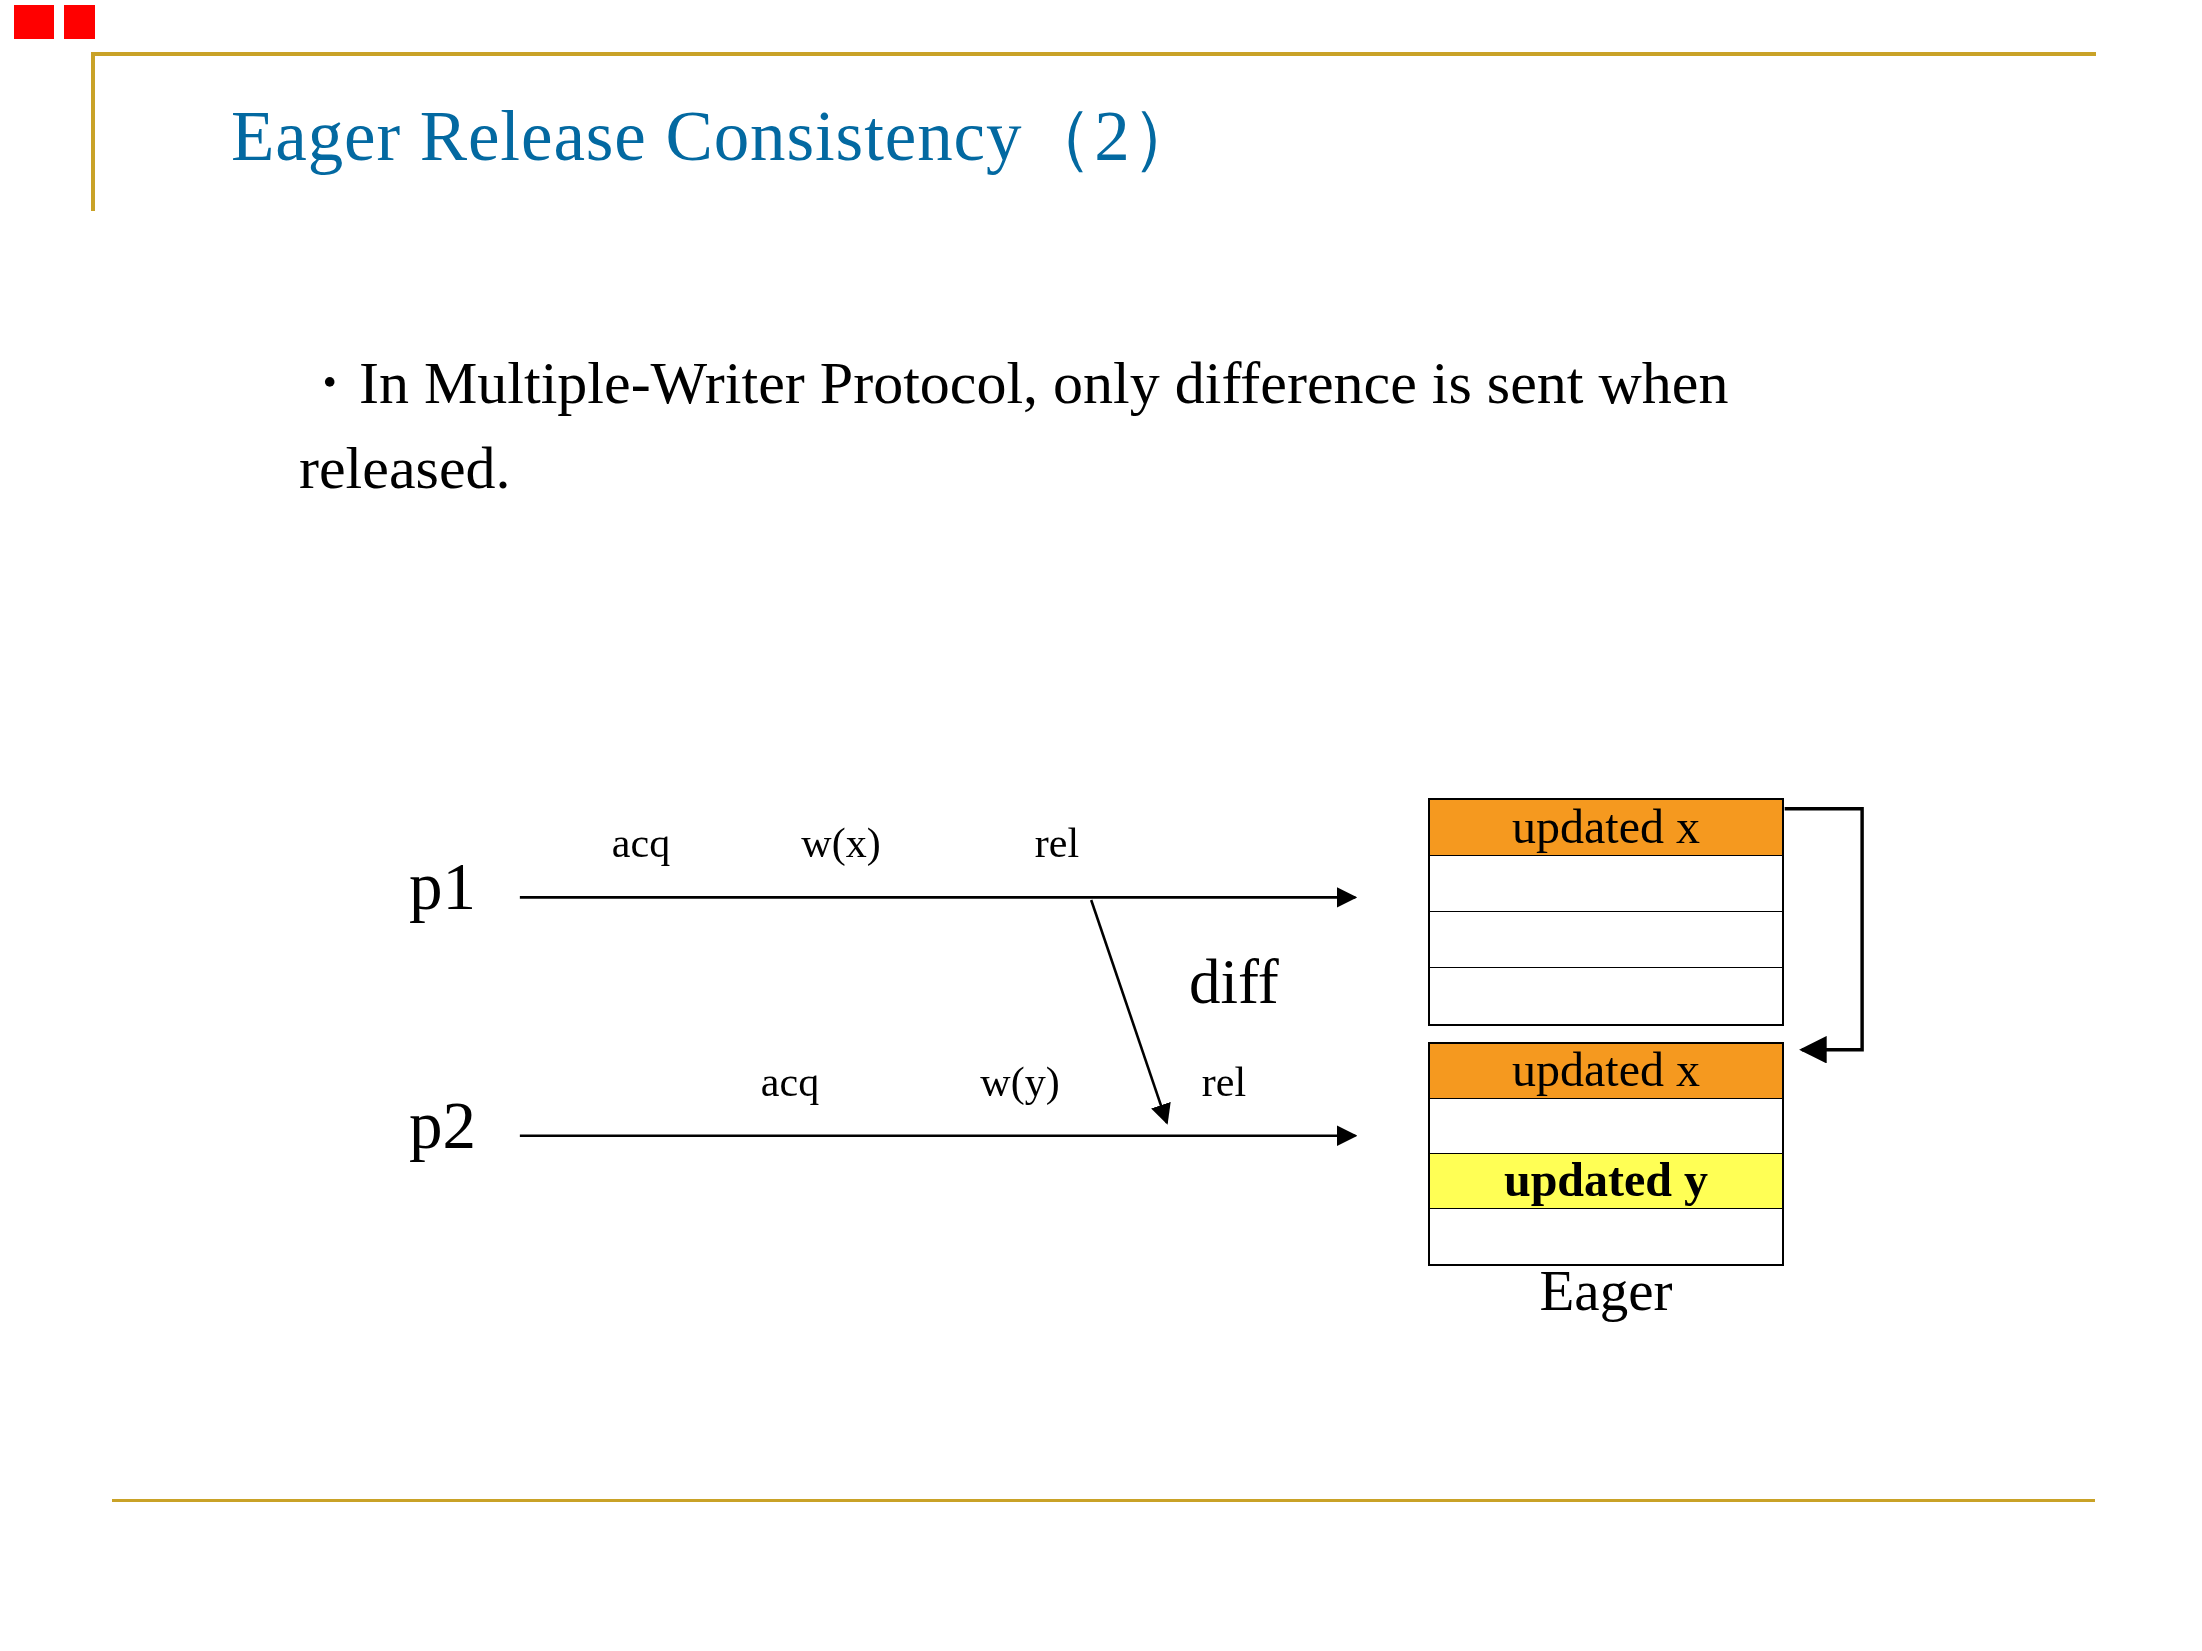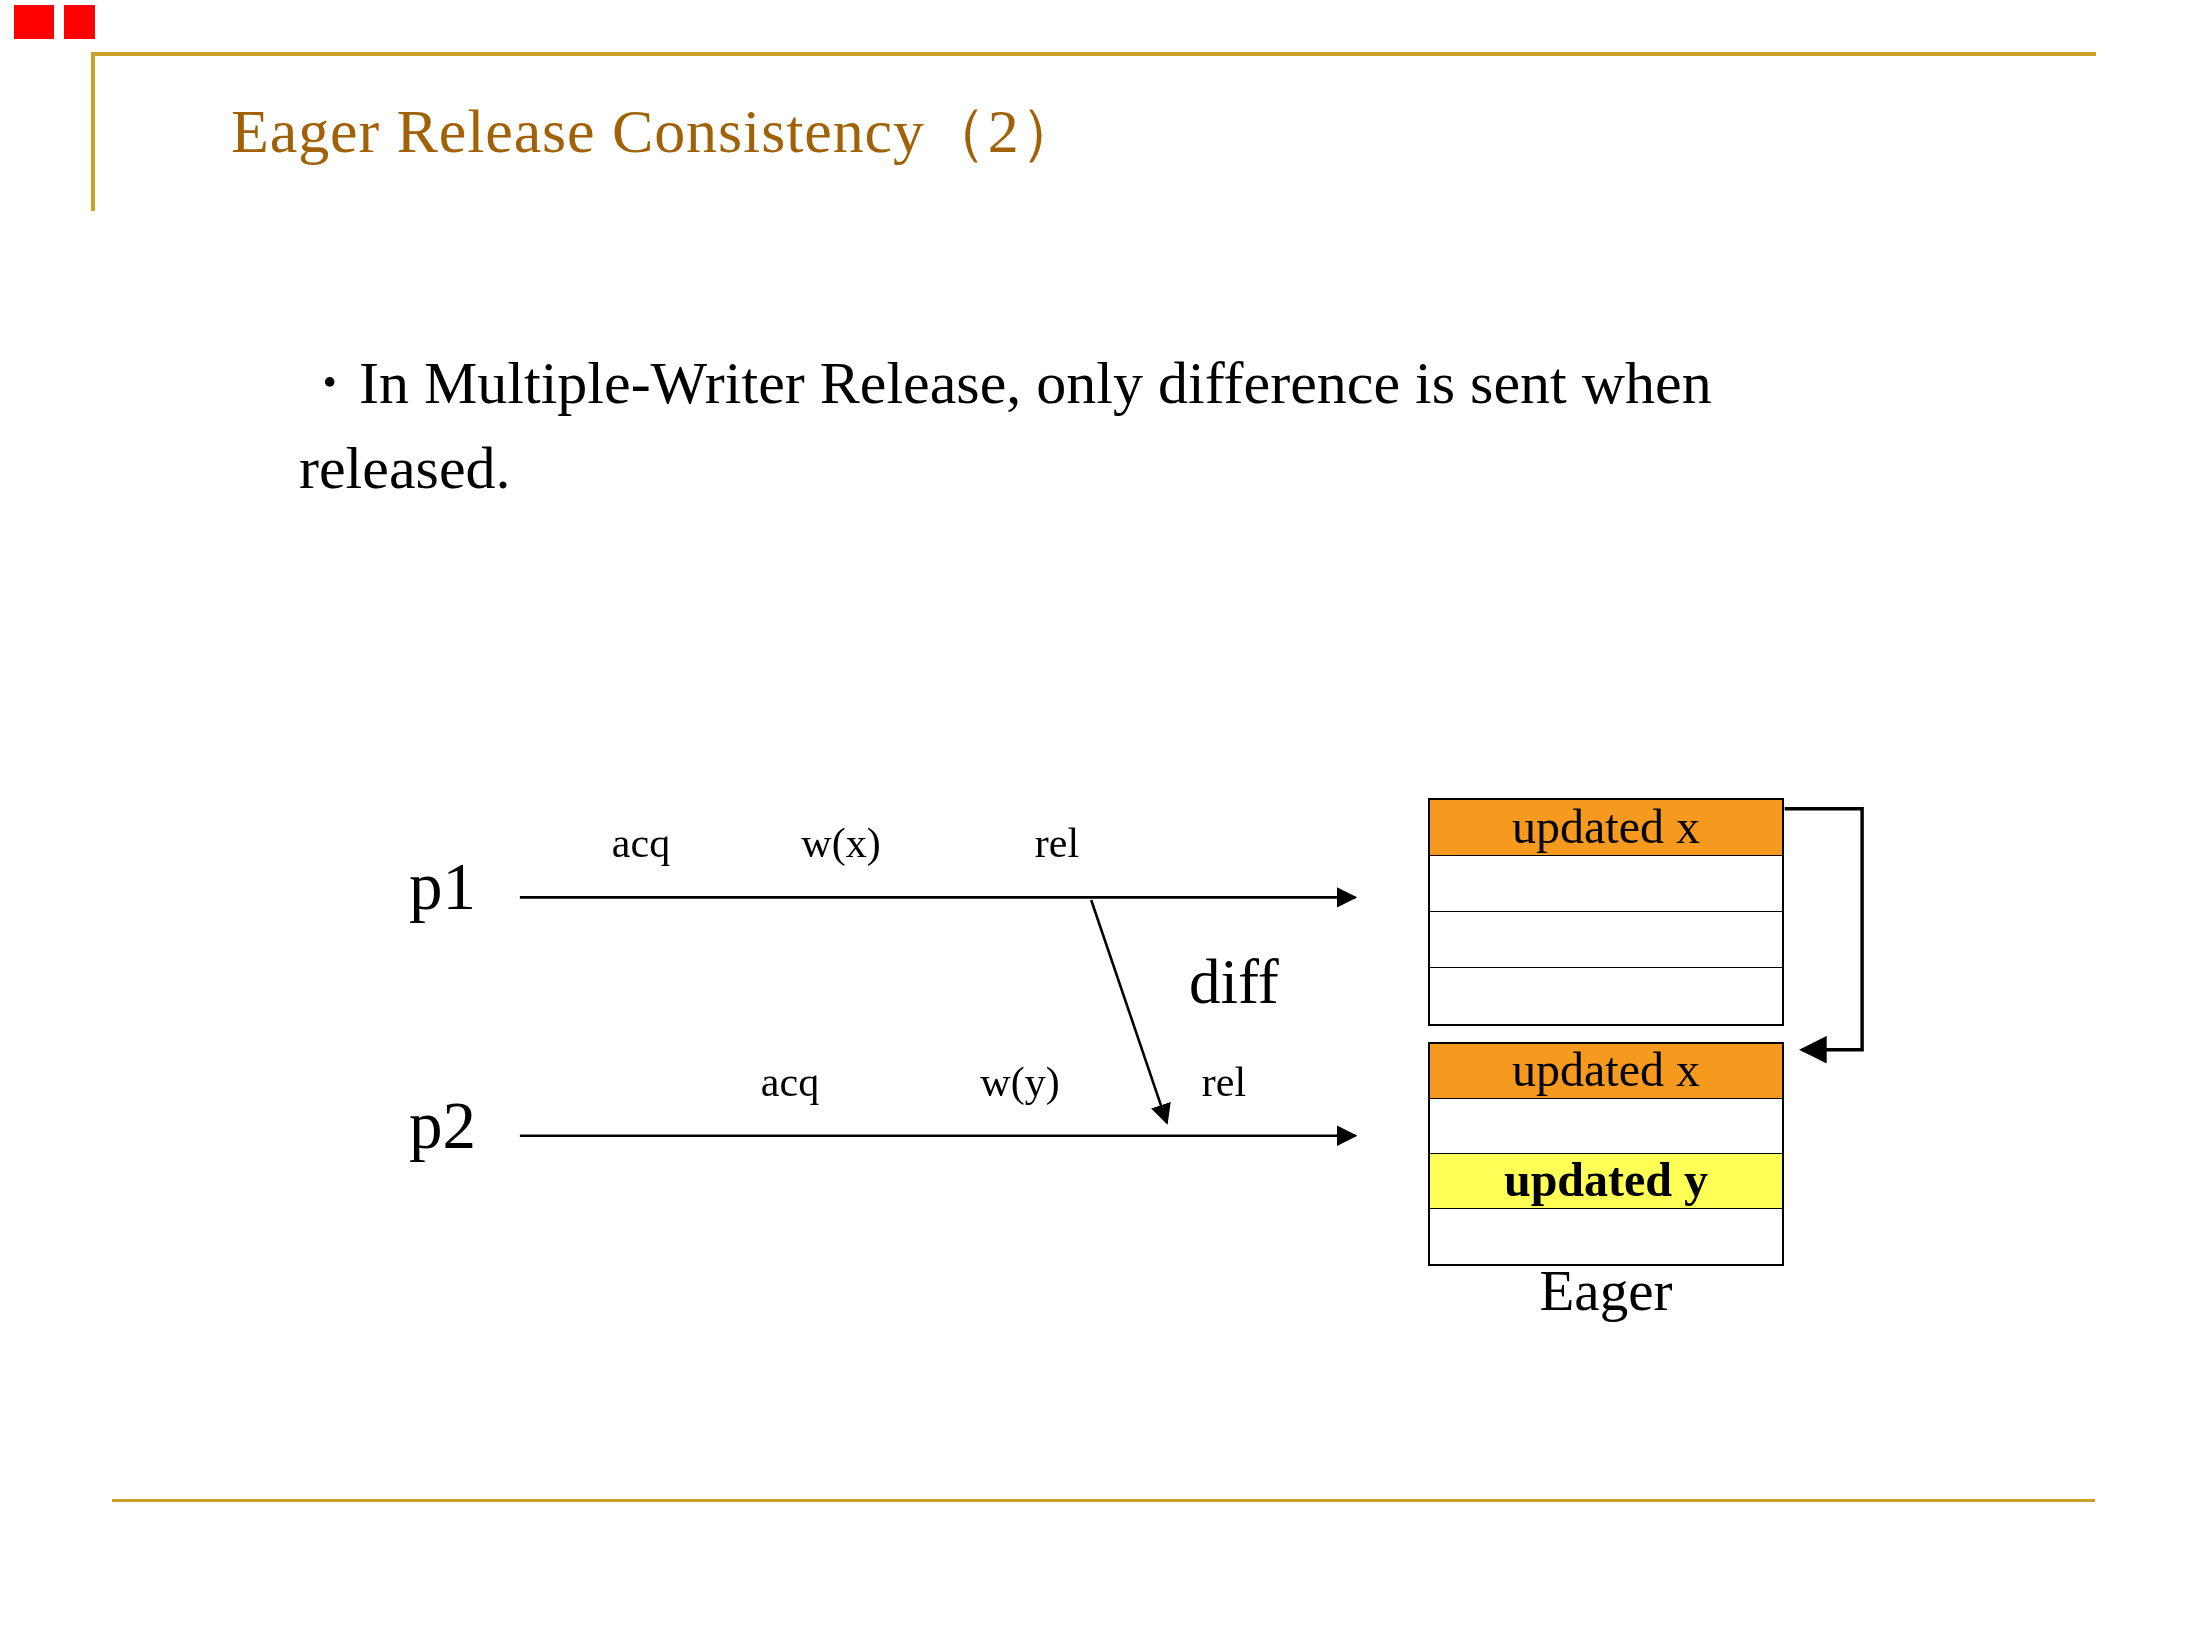--- a/index.html
+++ b/index.html
@@ -8,21 +8,21 @@
     width:2203px;height:1652px;
     background:#ffffff;
     overflow:hidden;
     font-family:"Liberation Serif","DejaVu Serif",serif;
     color:#000;
   }
   .deco-red{position:absolute;background:#ff0000;}
   .gold{position:absolute;background:#c9a227;}
   #title{
     position:absolute;left:231px;top:89px;
-    font-size:62px;color:#a16207;white-space:nowrap;
+    font-size:71px;color:#0369a1;white-space:nowrap;
     letter-spacing:0.9px;
   }
   #bullet{
     position:absolute;left:299px;top:341px;width:1600px;
     font-size:60px;line-height:1.42;
   }
   .proc-label{position:absolute;font-size:67px;}
   .event{
     position:absolute;font-size:42px;
     transform:translateX(-50%);white-space:nowrap;
@@ -54,21 +54,21 @@
 <div id="slide">
 
   <div class="deco-red" style="left: 13.8px; top: 5.2px; width: 40px; height: 34px; background: rgb(255, 0, 0);"></div>
   <div class="deco-red" style="left: 64px; top: 5.2px; width: 31px; height: 34px; background: rgb(255, 0, 0);"></div>
 
   <div class="gold" style="left: 91px; top: 52px; width: 2005px; height: 4.3px; background: rgb(201, 162, 39);"></div>
   <div class="gold" style="left: 91px; top: 52px; width: 4.3px; height: 159px; background: rgb(201, 162, 39);"></div>
   <div class="gold" style="left: 112px; top: 1499px; width: 1983px; height: 3.4px; background: rgb(201, 162, 39);"></div>
 
   <div id="title">Eager Release Consistency（2）</div>
-  <div id="bullet">・In Multiple-Writer Release, only difference is sent when released.</div>
+  <div id="bullet">・In Multiple-Writer Protocol, only difference is sent when released.</div>
 
   <svg width="2203" height="1652" viewBox="0 0 2560 1920">
     <defs>
       <marker id="arrow" viewBox="0 0 10 10" refX="9" refY="5" markerWidth="8" markerHeight="8" orient="auto-start-reverse">
         <path d="M0,0 L10,5 L0,10 z" fill="#000"></path>
       </marker>
     </defs>
     <line x1="604" y1="1043" x2="1575" y2="1043" stroke="#000" stroke-width="3" marker-end="url(#arrow)"></line>
     <line x1="604" y1="1320" x2="1575" y2="1320" stroke="#000" stroke-width="3" marker-end="url(#arrow)"></line>
     <line x1="1268" y1="1046" x2="1356" y2="1305" stroke="#000" stroke-width="3" marker-end="url(#arrow)"></line>

